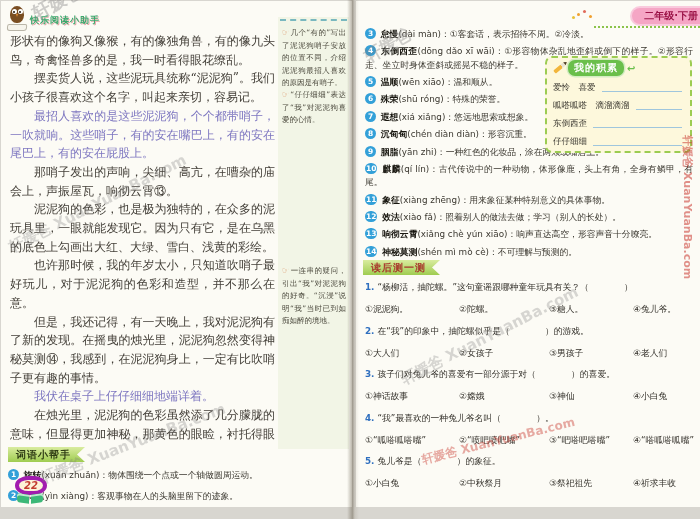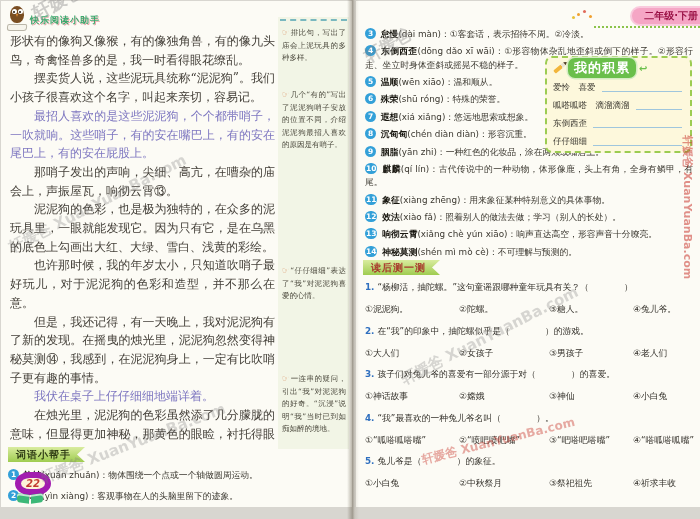--- a/index.html
+++ b/index.html
@@ -54,21 +54,21 @@
   .helper-banner { left:7px; top:446px; }
   .helper-list { position:absolute; left:7px; top:466px; width:290px; font-size:8.8px; line-height:17px; color:#3a372f; }
   .num { display:inline-block; min-width:11px; height:11px; padding:0 1px; margin-right:2px;
     border-radius:7px; background:#33a0d8; color:#fff; font-size:7.5px; line-height:11px;
     text-align:center; font-weight:bold; vertical-align:1px; }
   .term { font-weight:bold; color:#18160f; }
   .pinyin::before { content:"("; } .pinyin::after { content:")："; }
 
   .page-badge { position:absolute; width:30px; text-align:center; }
   .page-badge .pnum { display:inline-block; font-size:10px; font-weight:bold; font-style:italic;
-    color:#c23a2e; background:#fdf3d8; border:6px solid #a21caf; border-radius:50%/60%;
+    color:#c23a2e; background:#fdf3d8; border:4px solid #a21caf; border-radius:50%/60%;
     padding:0 5px; line-height:11px; }
   .bookicon { position:relative; width:26px; height:10px; margin:0 auto; margin-top:-1px; }
   .bookicon::before,.bookicon::after { content:""; position:absolute; top:0; width:12px; height:9px; background:#3cb878; }
   .bookicon::before { left:0; transform:skewY(8deg); border-radius:3px 0 0 3px; box-shadow:inset 0 2px 0 #bfe8cf; }
   .bookicon::after  { right:0; transform:skewY(-8deg); border-radius:0 3px 3px 0; box-shadow:inset 0 2px 0 #bfe8cf; }
   .badge-22 { left:14px; bottom:3px; }
   .badge-23 { right:10px; bottom:1px; }
 
   
   .grade-badge { position:absolute; right:48px; top:7px; padding:1px 12px; font-size:10px;
@@ -94,21 +94,21 @@
   .v-item { margin-bottom:4.2px; text-align:justify; }
   .vocab > div.v-item:nth-of-type(n+3):nth-of-type(-n+6) { width:176px; }
 
   .acc-box { position:absolute; left:189px; top:55px; width:147px; height:97px;
     background:#fdf8dc; border:2px dashed #9ccc52; border-radius:7px; padding:3px 6px 0 6px; z-index:2; }
   .acc-head { display:flex; align-items:center; height:14px; margin-bottom:1px; }
   .pencil { position:relative; width:13px; height:4px; background:linear-gradient(90deg,#f2b63c 70%,#e8e2d0 70%);
     border-radius:1px; transform:rotate(-40deg); margin-right:2px; }
   .pencil::after { content:""; position:absolute; right:-3px; top:0;
     border-top:2px solid transparent; border-bottom:2px solid transparent; border-left:3px solid #4a3a20; }
-  .acc-title { background:#6abf4b; color:#fff; font-size:13px; font-weight:bold; letter-spacing:1px;
+  .acc-title { background:#6abf4b; color:#fff; font-size:10px; font-weight:bold; letter-spacing:1px;
     border-radius:7px; padding:1px 6px; box-shadow:0 0 0 1.5px #d4ecc2; }
   .acc-arrow { color:#6abf4b; font-size:10px; font-weight:bold; margin-left:3px; }
   .acc-line { display:flex; align-items:flex-end; height:18px; font-size:8.5px; color:#3a372f; }
   .acc-line .fill { flex:1; border-bottom:1px solid #9fc6dd; margin:0 2px 2px 6px; }
 
   .quiz-banner { left:7px; top:259px; color:#a8372c; }
   .quiz { position:absolute; left:9px; top:280px; width:330px; height:232px; overflow:hidden; font-size:8.8px; color:#33302a; }
   .q { margin-bottom:8.5px; }
   .q-stem { line-height:13px; }
   .qnum { color:#2f6fbf; font-weight:bold; margin-right:3px; }
@@ -160,23 +160,20 @@
 
         <p class="highlight">我伏在桌子上仔仔细细地端详着。</p>
 
 
         <p>在烛光里，泥泥狗的色彩虽然添了几分朦胧的意味，但显得更加神秘，那黄色的眼睑，衬托得眼睛格外有神。粉红的、黄的、绿的线条，似乎在身上流动着，尤其那布满全身的作放射状的白线、白点，更是鲜明地显示着“猫拉猴”的动感。</p>
 
       </div>
 
     <div class="sidebar">
 
-        <div class="note">
-          <span class="hand">☞</span><span>排比句，写出了庙会上泥玩具的多种多样。</span>
-        </div>
 
         <div class="note">
           <span class="hand">☞</span><span>几个“有的”写出了泥泥狗哨子安放的位置不同，介绍泥泥狗最招人喜欢的原因是有哨子。</span>
         </div>
 
         <div class="note">
           <span class="hand">☞</span><span>“仔仔细细”表达了“我”对泥泥狗喜爱的心情。</span>
         </div>
 
         <div class="note">

